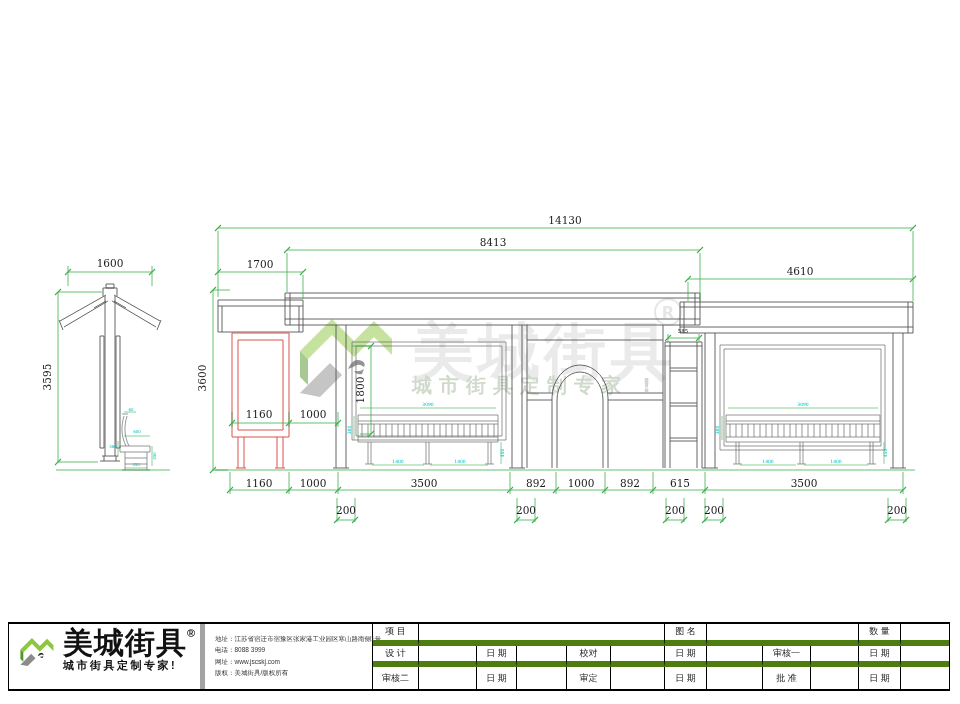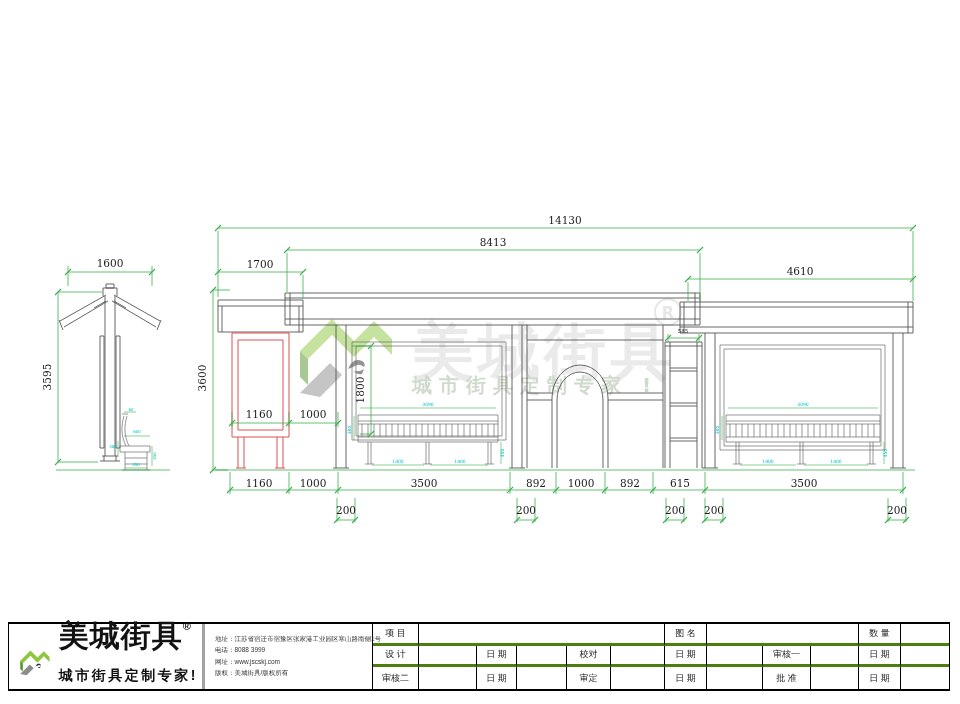--- a/index.html
+++ b/index.html
@@ -15,30 +15,30 @@
   .cyantxt{fill:#00c4c4;font-family:"DejaVu Sans",sans-serif;}
   .wm-brand{fill:#d7d7d7;font-weight:bold;font-family:"DejaVu Sans",sans-serif;letter-spacing:4px;}
   .wm-tag{fill:#a2b79b;font-weight:bold;font-family:"DejaVu Sans",sans-serif;letter-spacing:7px;}
   .wm-reg{fill:none;stroke:#cfcfcf;stroke-width:2;}
   .wm-regtxt{fill:#cfcfcf;font-family:"DejaVu Sans",sans-serif;font-weight:bold;}
 
   
   .titleblock{position:absolute;left:8px;top:622px;width:942px;height:69px;
     border-top:2px solid #000;border-bottom:2px solid #000;border-left:1px solid #000;border-right:1px solid #000;
     display:flex;background:#fff;box-sizing:border-box;}
-  .tb-logo{width:196px;border-right:3px solid #a3a3a3;display:flex;align-items:flex-end;padding:4px 4px 4px 10px;box-sizing:border-box;}
+  .tb-logo{width:196px;border-right:5px solid #a3a3a3;display:flex;align-items:flex-start;padding:4px 4px 4px 10px;box-sizing:border-box;}
   .tb-logo-text{margin-left:8px;}
   .tb-brand{font-size:30px;font-weight:bold;color:#111;letter-spacing:1px;line-height:1;white-space:nowrap;}
   .tb-reg{font-size:11px;vertical-align:top;color:#111;}
-  .tb-tagline{font-size:14px;font-weight:bold;color:#111;letter-spacing:2.5px;margin-top:16px;white-space:nowrap;}
+  .tb-tagline{font-size:11px;font-weight:bold;color:#111;letter-spacing:2.5px;margin-top:0;white-space:nowrap;}
   .tb-contact{width:168px;border-right:1px solid #000;padding:9px 4px 4px 10px;box-sizing:border-box;}
   .tb-contact-line{font-size:6.5px;color:#333;line-height:1.75;white-space:nowrap;}
   .tb-contact-line b{font-weight:normal;color:#333;}
   .tb-table{flex:1;display:grid;grid-template-columns:46px 58px 40px 50px 44px 54px 42px 56px 48px 48px 42px 1fr;grid-auto-rows:1fr;box-sizing:border-box;}
-  .tb-cell{border-right:1px solid #000;border-bottom:3px solid #4d7c0f;font-size:9px;color:#1a1a1a;
+  .tb-cell{border-right:1px solid #000;border-bottom:6px solid #4d7c0f;font-size:9px;color:#1a1a1a;
     display:flex;align-items:center;justify-content:center;white-space:nowrap;overflow:hidden;box-sizing:border-box;}
   .tb-cell.no-r{border-right:none;}
   .tb-cell.no-b{border-bottom:none;text-align:right;}
 </style>
 </head>
 <body>
 
 <svg id="drawing" width="960" height="621" viewBox="0 0 960 621" xmlns="http://www.w3.org/2000/svg">
   <defs>
     <symbol id="mc-logo" viewBox="0 0 100 100">

